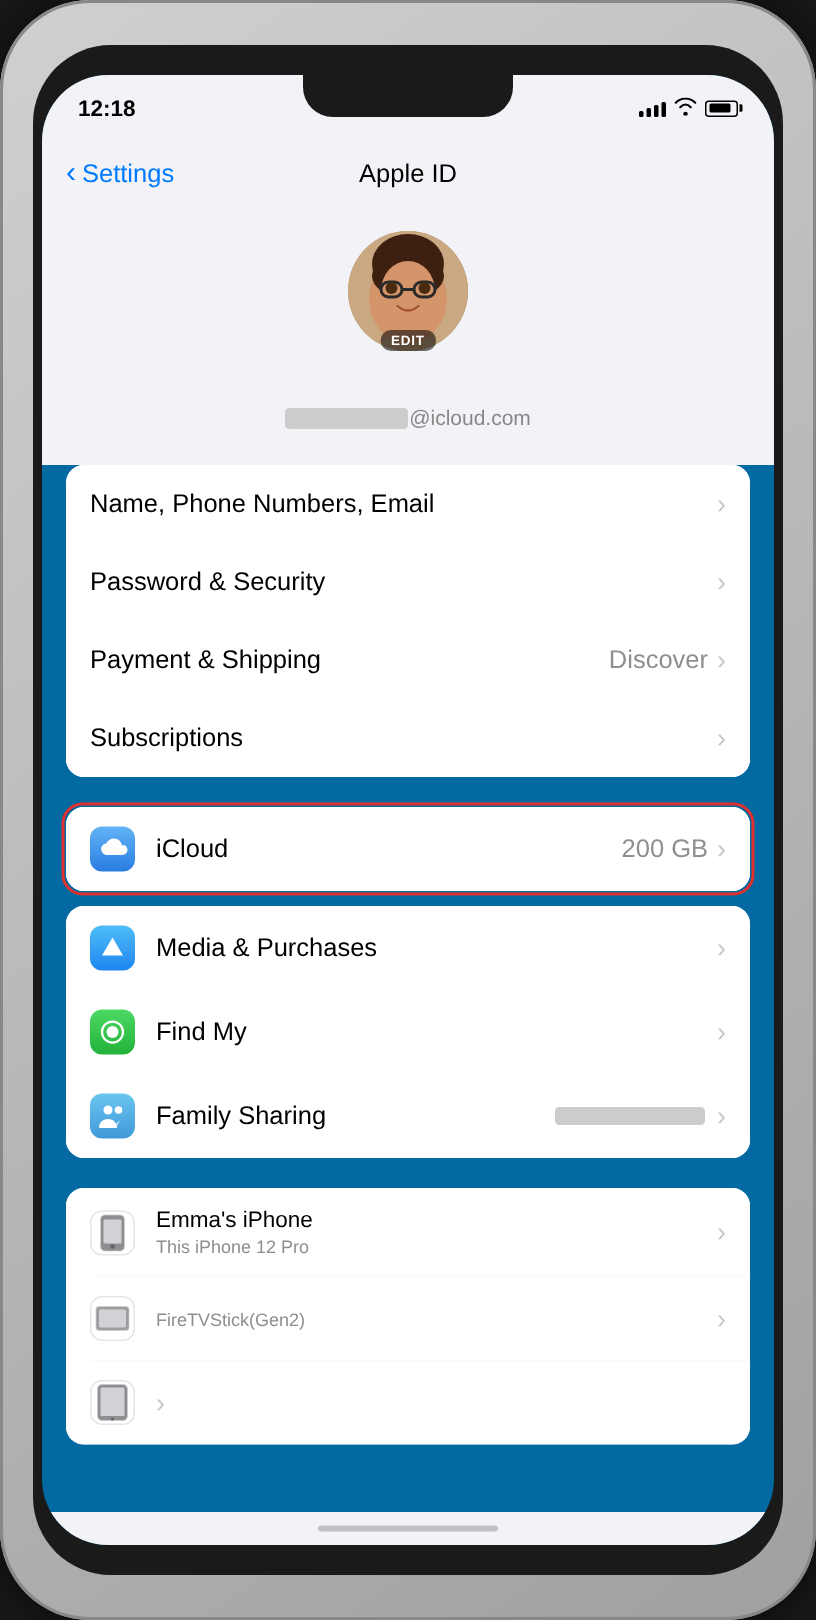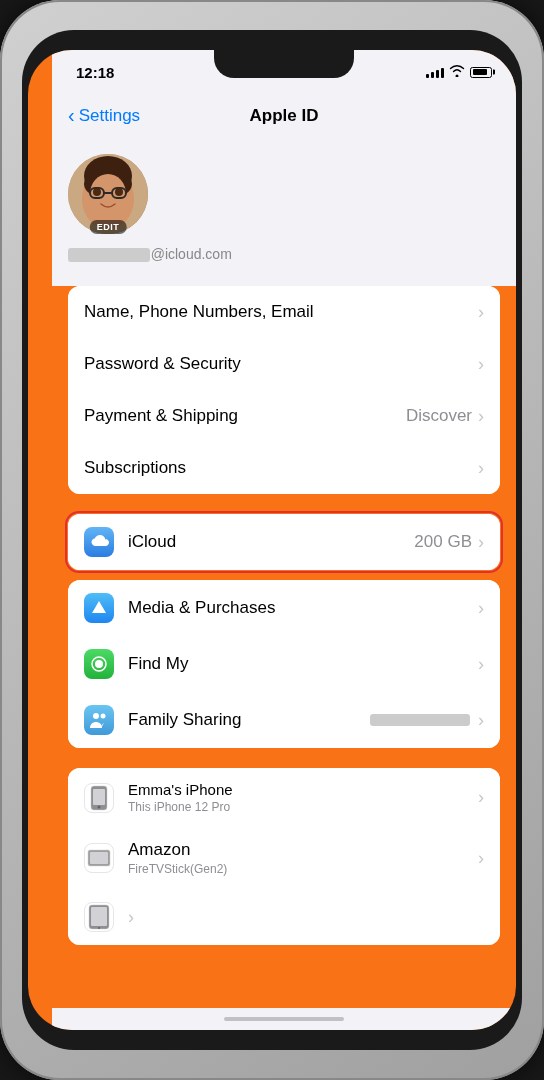--- a/index.html
+++ b/index.html
@@ -33,27 +33,26 @@
       display: flex;
       justify-content: center;
       align-items: center;
       position: relative;
       overflow: hidden;
     }
 
     .screen {
       width: 488px;
       height: 980px;
-      background: #f97316;
+      background: #0369a1;
       border-radius: 44px;
       overflow: hidden;
       position: relative;
       display: flex;
       flex-direction: column;
-      padding-left: 24px;
     }
 
     
     .status-bar {
       background: #f2f2f7;
       height: 44px;
       display: flex;
       align-items: center;
       justify-content: space-between;
       padding: 0 24px;
@@ -155,40 +154,41 @@
       font-size: 20px;
       color: #007aff;
       margin-top: -1px;
     }
 
     .nav-title {
       position: absolute;
       left: 50%;
       transform: translateX(-50%);
       font-size: 17px;
-      font-weight: 700;
+      font-weight: 400;
       color: #000;
     }
 
     
     .scroll-content {
       flex: 1;
       overflow-y: auto;
       overflow-x: hidden;
     }
 
     .scroll-content::-webkit-scrollbar { display: none; }
 
     
     .profile-section {
       background: #f2f2f7;
       display: flex;
       flex-direction: column;
-      align-items: flex-start;
+      align-items: center;
       padding: 16px 16px 24px;
+      gap: 24px;
     }
 
     .avatar-container {
       position: relative;
       margin-bottom: 12px;
     }
 
     .avatar-circle {
       width: 80px;
       height: 80px;
@@ -539,21 +539,20 @@
             <span class="row-chevron">›</span>
           </div>
           <div class="settings-row">
             <div class="row-icon icon-amazon">
               <svg width="24" height="18" viewBox="0 0 24 18">
                 <rect x="1" y="1" width="22" height="16" rx="2" fill="#9e9e9e" stroke="#ccc" stroke-width="0.5"></rect>
                 <rect x="3" y="3" width="18" height="12" rx="1" fill="#d1d1d6"></rect>
               </svg>
             </div>
             <div class="row-label-stack">
-              <span class="row-label" style="font-size:17px;">Amazon</span>
               <span class="row-sublabel">FireTVStick(Gen2)</span>
             </div>
             <span class="row-chevron">›</span>
           </div>
           <div class="settings-row">
             <div class="row-icon icon-iphone">
               <svg width="22" height="26" viewBox="0 0 22 26">
                 <rect x="1" y="1" width="20" height="24" rx="3" fill="#8e8e93" stroke="#ccc" stroke-width="0.5"></rect>
                 <rect x="3" y="3" width="16" height="19" rx="1" fill="#d1d1d6"></rect>
                 <circle cx="11" cy="24" r="1" fill="#636366"></circle>

